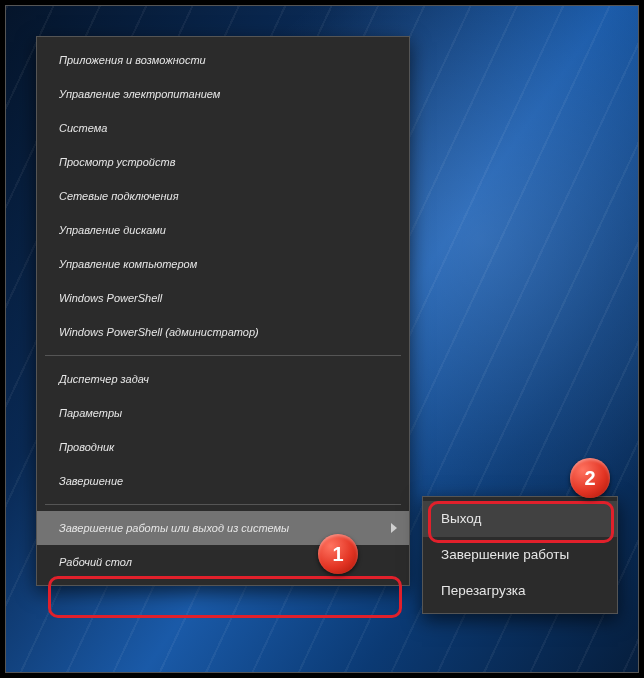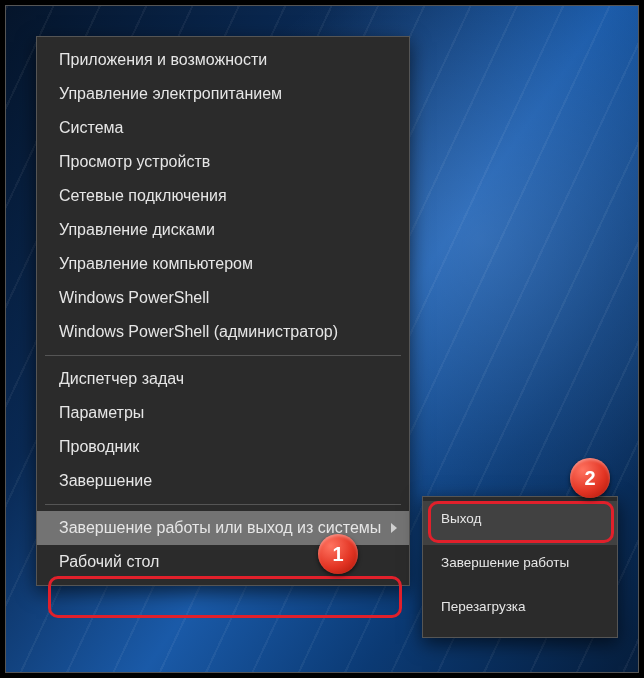--- a/index.html
+++ b/index.html
@@ -17,37 +17,37 @@
     background: repeating-linear-gradient(115deg, rgba(255,255,255,0.05) 0 2px, rgba(255,255,255,0) 2px 42px);
     mix-blend-mode: screen;
   }
   .menu {
     position: absolute; left: 30px; top: 30px; width: 374px;
     background: #2b2b2b; border: 1px solid #555; box-shadow: 0 6px 18px rgba(0,0,0,.6);
     padding: 6px 0;
   }
   .menu .item {
     position: relative; height: 34px; line-height: 34px;
-    padding: 0 14px 0 22px; color: #e6e6e6; font-size: 16px;
-    cursor: default; white-space: nowrap;
+    padding: 0 14px 0 22px; color: #e6e6e6; font-size: 11px;
+    cursor: default; white-space: nowrap; font-style: italic;
   }
   .menu .item:hover, .menu .item.hovered { background: #737373; }
   .menu .sep { height: 1px; margin: 6px 8px; background: #555; }
   .menu .chev {
     position: absolute; right: 10px; top: 50%; transform: translateY(-50%);
     width: 10px; height: 10px; color: #cfcfcf;
   }
   .menu .chev svg { display:block; }
 
   .submenu {
     position: absolute; left: 416px; top: 490px; width: 196px;
     background: #2b2b2b; border: 1px solid #555; box-shadow: 0 6px 18px rgba(0,0,0,.6);
     padding: 4px 0;
   }
-  .submenu .item { height: 44px; line-height: 36px; padding: 0 14px 0 18px; color: #e6e6e6; font-size: 13.5px; }
+  .submenu .item { height: 36px; line-height: 36px; padding: 0 14px 0 18px; color: #e6e6e6; font-size: 13.5px; }
   .submenu .item.hovered { background: #414141; }
 
   .ring {
     position: absolute; border: 3px solid #e1202b; border-radius: 8px;
     pointer-events: none;
   }
   .ring-1 { left: 42px; top: 570px; width: 354px; height: 42px; border-radius: 10px; }
   .ring-2 { left: 422px; top: 495px; width: 186px; height: 42px; border-radius: 10px; }
 
   .badge {

